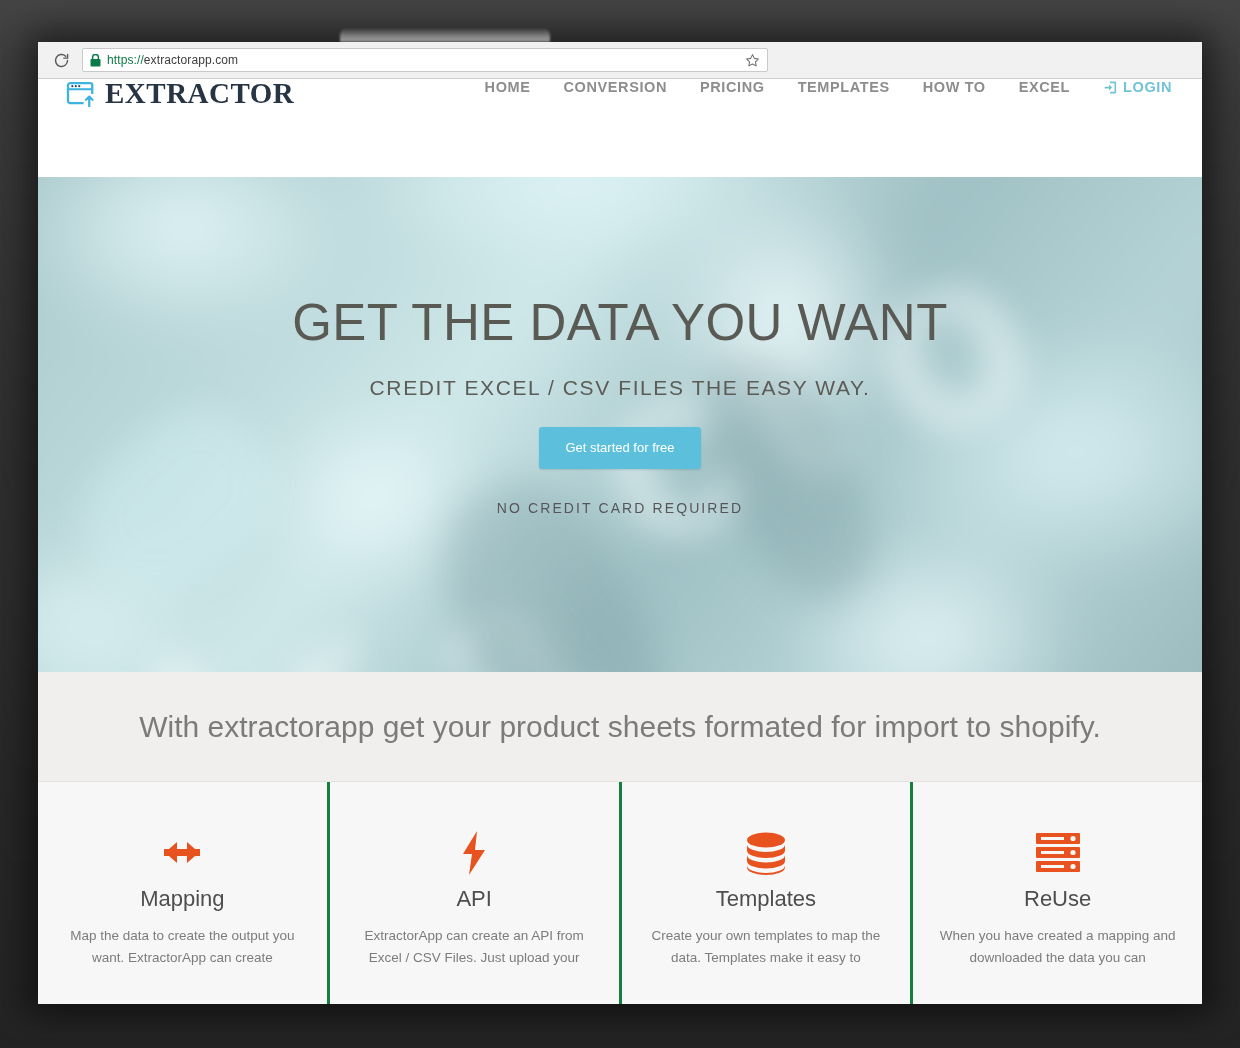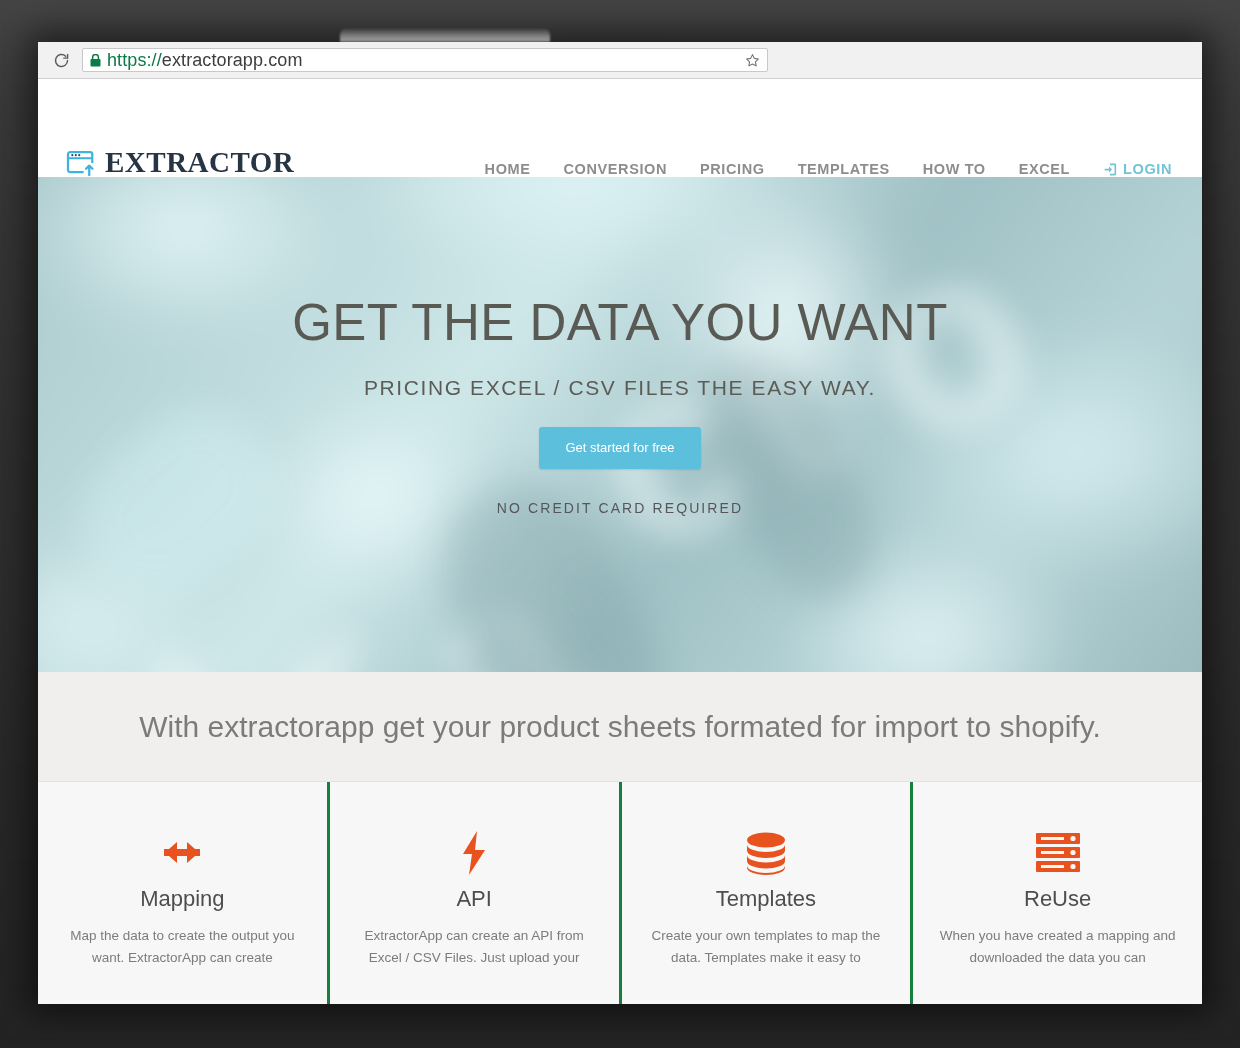--- a/index.html
+++ b/index.html
@@ -72,42 +72,42 @@
     border: 1px solid #c9c9c9;
     border-radius: 2px;
     display: flex;
     align-items: center;
     padding: 0 7px;
     cursor: text;
   }
   #lock-icon { flex: 0 0 auto; display: flex; align-items: center; margin-right: 6px; }
   #url-text {
     flex: 1 1 auto;
-    font-size: 18px;
+    font-size: 12px;
     color: #3d3d3d;
     letter-spacing: 0.1px;
     white-space: nowrap;
     overflow: hidden;
   }
   #url-text .scheme { color: #0a7a46; }
   #bookmark-star { flex: 0 0 auto; color: #707070; display: flex; align-items: center; }
 
   
   #page {
     height: 925px;
     overflow: hidden;
     background: #fff;
   }
 
   
   #site-header {
     height: 98px;
     background: #ffffff;
     display: flex;
-    align-items: flex-end;
+    align-items: flex-start;
     padding: 0 30px 0 28px;
   }
   #brand { display: flex; align-items: center; gap: 9px; cursor: pointer; }
   #brand-icon { width: 30px; height: 26px; flex: 0 0 auto; display:block; }
   #brand-name {
     font-family: "Liberation Serif", serif;
     font-size: 29px;
     font-weight: 700;
     letter-spacing: 0.5px;
     color: #273444;
@@ -336,21 +336,21 @@
           <div class="hero-letter" style="left:560px; top:150px; font-size:250px; transform:rotate(-28deg);">c</div>
           <div class="hero-letter" style="left:700px; top:100px; font-size:250px; transform:rotate(-28deg);">t</div>
           <div class="hero-letter" style="left:830px; top:40px;  font-size:250px; transform:rotate(-28deg);">o</div>
           <div class="hero-smudge" style="left:430px; top:300px; width:170px; height:300px; transform:rotate(-26deg);"></div>
           <div class="hero-smudge" style="left:690px; top:170px; width:120px; height:260px; transform:rotate(-26deg);"></div>
           <div class="hero-smudge" style="left:40px;  top:250px; width:200px; height:150px; transform:rotate(-40deg); background:rgba(215,243,246,0.7);"></div>
         </div>
 
         <div id="hero-content">
           <h1 id="hero-title">GET THE DATA YOU WANT</h1>
-          <p id="hero-subtitle">PRICING EXCEL / CSV FILES THE EASY WAY.</p>
+          <p id="hero-subtitle">CREDIT EXCEL / CSV FILES THE EASY WAY.</p>
           <button id="hero-cta">Get started for free</button>
           <p id="hero-note">NO CREDIT CARD REQUIRED</p>
         </div>
       </section>
 
       <section id="tagline-band">
         <p id="tagline-text">With extractorapp get your product sheets formated for import to shopify.</p>
       </section>
 
       <section id="features">

